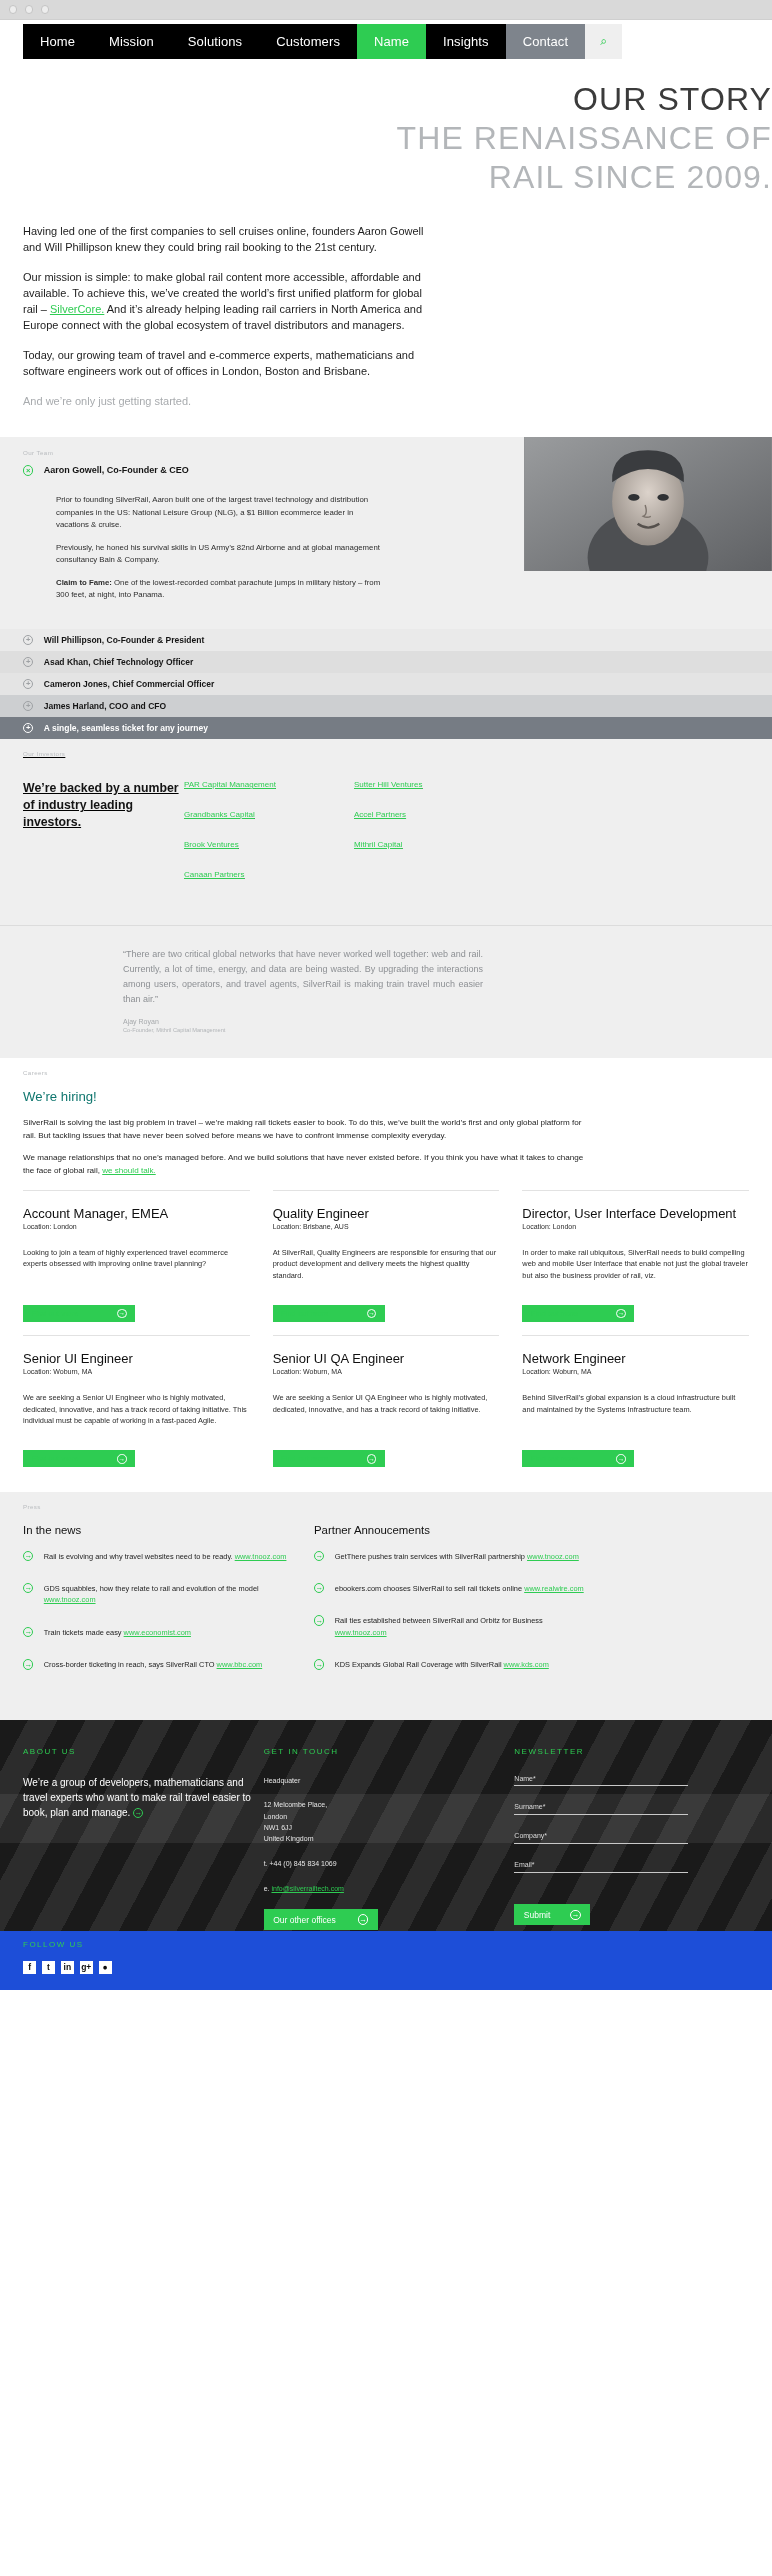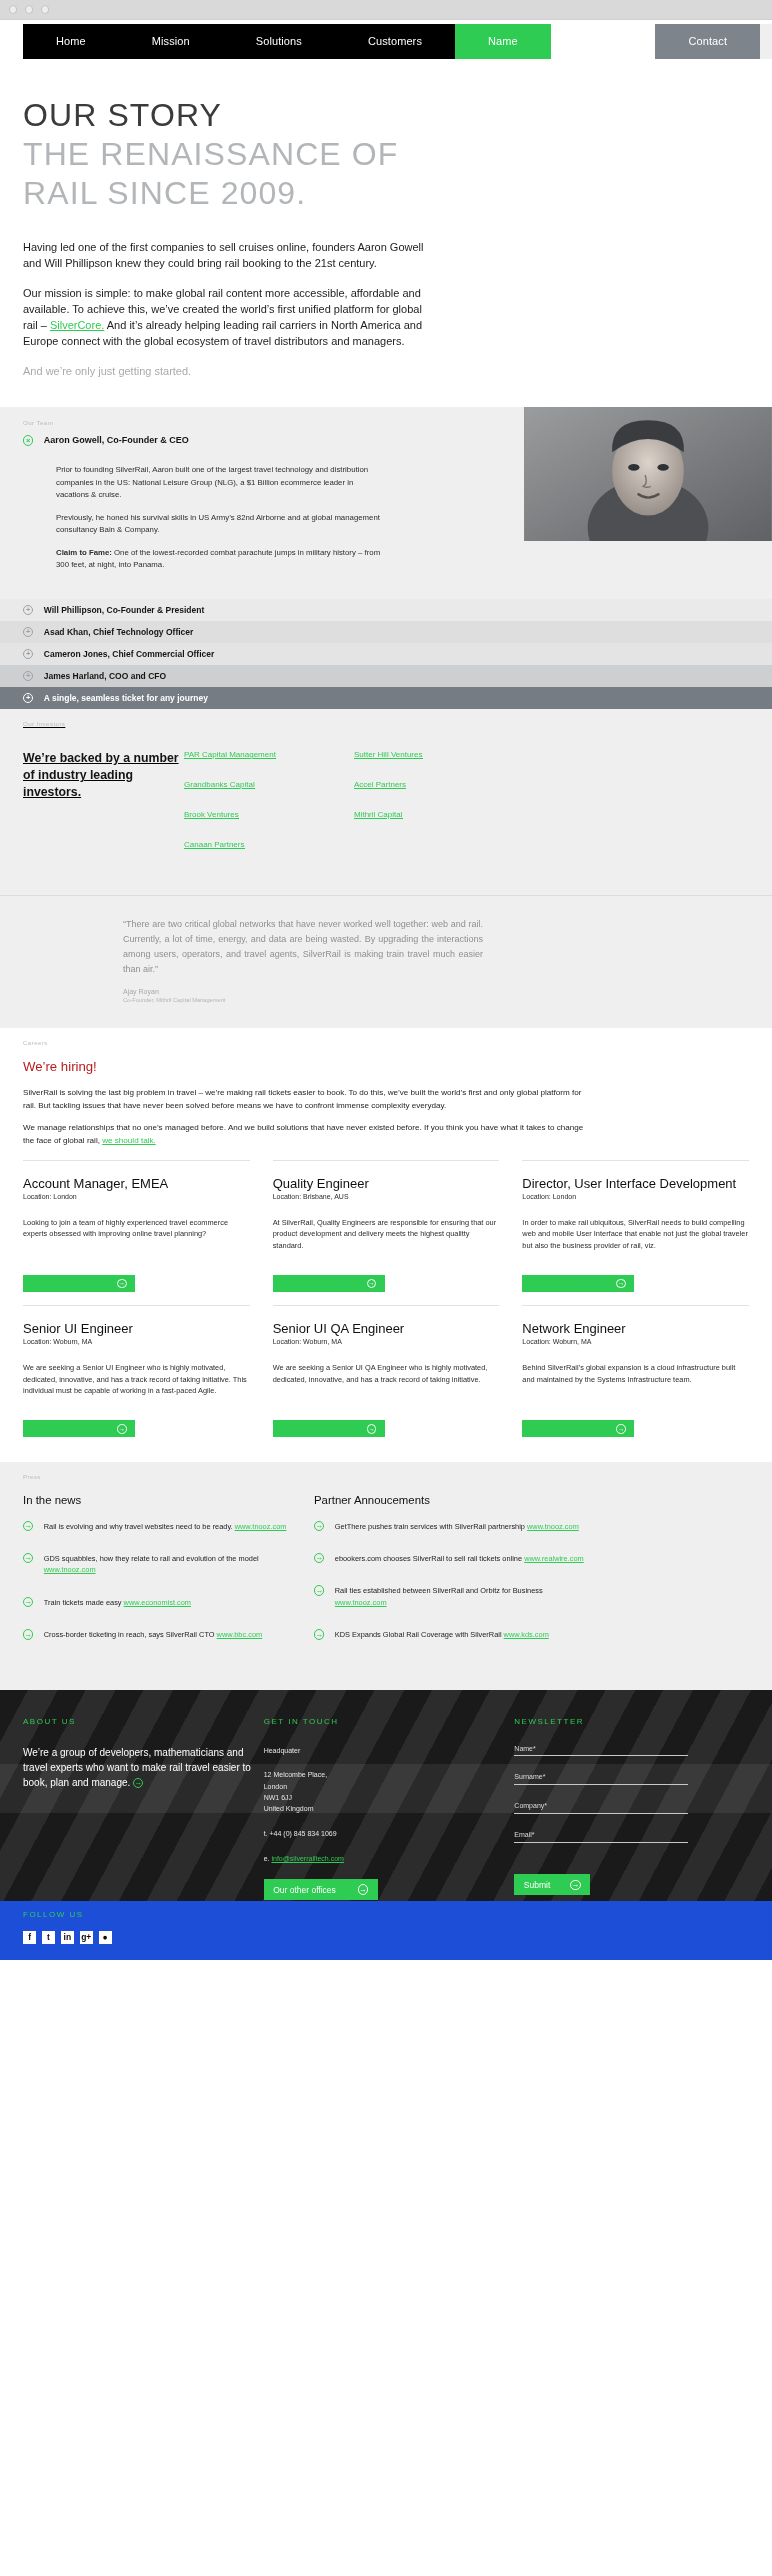--- a/index.html
+++ b/index.html
@@ -32,39 +32,39 @@
   .nav {
     margin-left: 23px;
     display: flex;
     width: 525px;
     height: 35px;
     background: #000;
   }
   .nav a {
     flex: 0 0 auto;
     color: #fff;
-    font-size: 11px;
+    font-size: 13px;
     text-decoration: none;
     display: flex;
     align-items: center;
     justify-content: center;
-    padding: 0 33px;
+    padding: 0 17px;
     letter-spacing: 0.1px;
   }
   .nav a.active { background: #2ecc52; }
   .nav a.contact { background: #7e848c; }
   .nav a.search {
     background: #efefef;
     color: #2ecc52;
     padding: 0 15px;
     font-size: 12.3px;
   }
 
   
-  .hero { padding: 37px 0 0 23px; }
+  .hero { padding: 21px 0 0 23px; text-align: right; }
   .hero h1 {
     font-weight: 300;
     font-size: 32px;
     line-height: 39px;
     letter-spacing: 1.1px;
     color: #3b3b3b;
     font-stretch: condensed;
   }
   .hero h1 .sub { color: #b3b6b9; display: block; }
 
@@ -186,21 +186,21 @@
     text-align: justify;
   }
   .qname { margin-top: 11.4px; font-size: 7px; color: #a6a9ac; }
   .qrole { font-size: 5.7px; color: #b2b5b8; margin-top: 1.9px; }
 
   
   .careers { background: #fff; padding: 11.4px 23px 0 23px; }
   .careers h2 {
     font-size: 13.2px;
     font-weight: normal;
-    color: #b91c1c;
+    color: #0f766e;
     margin: 13.2px 0 13.2px 0;
   }
   .careers p {
     font-size: 8.1px;
     line-height: 12.3px;
     color: #242424;
     max-width: 568px;
     margin-bottom: 10.4px;
   }
   .careers a { color: #2ecc52; }
@@ -372,20 +372,21 @@
   <h1>
     <span>OUR STORY</span>
     <span class="sub">THE RENAISSANCE OF</span>
     <span class="sub">RAIL SINCE 2009.</span>
   </h1>
 </section>
 
 <section class="intro">
   <p>Having led one of the first companies to sell cruises online, founders Aaron Gowell and Will Phillipson knew they could bring rail booking to the 21st century.</p>
   <p><span>Our mission is simple: to make global rail content more accessible, affordable and available. To achieve this, we’ve created the world’s first unified platform for global rail – </span><a href="#">SilverCore.</a><span> And it’s already helping leading rail carriers in North America and Europe connect with the global ecosystem of travel distributors and managers.</span></p>
+  <p>Today, our growing team of travel and e-commerce experts, mathematicians and software engineers work out of offices in London, Boston and Brisbane.</p>
   <p class="muted">And we’re only just getting started.</p>
 </section>
 
 <section class="team">
   <div class="team-photo">
     <svg width="248" height="134" viewBox="0 0 262 142">
       <defs>
         <linearGradient id="bgG" x1="0" y1="0" x2="1" y2="1">
           <stop offset="0" stop-color="#9a9c9e"></stop>
             <stop offset="1" stop-color="#5f6164"></stop>

